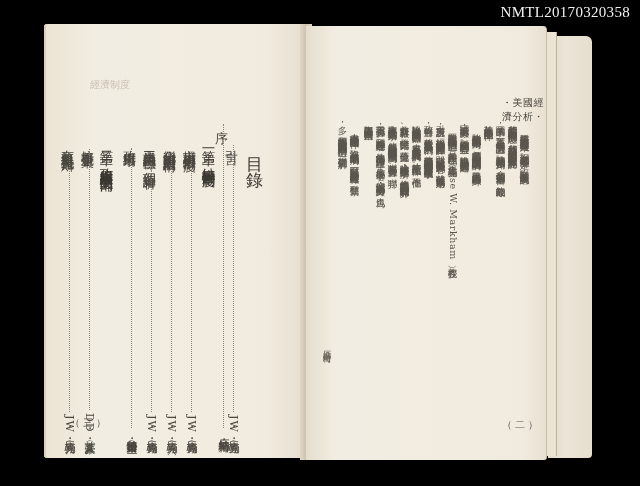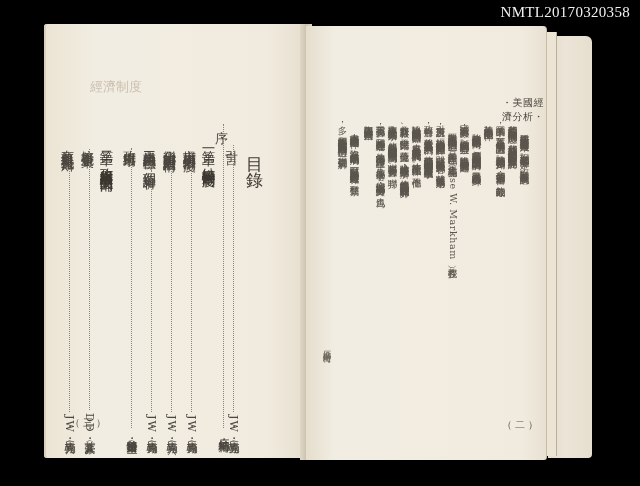--- a/index.html
+++ b/index.html
@@ -52,21 +52,21 @@
     margin-right:6px; margin-left:0;
   }
   .toc-entry .author { font-size:11px; white-space:nowrap; letter-spacing:0.5px; }
   .toc-entry .pg { font-size:9px; margin-top:3px; }
   .chapter { font-size:13.5px; color:#3b3731; }
   .chapter .num { margin-bottom:14px; }
   .page-num { position:absolute; font-size:10px; color:#5a554c; letter-spacing:3px; }
   .header-right { font-size:10px; color:#4a463f; letter-spacing:0.5px; }
   .body-col { font-size:9.5px; line-height:1; color:#5b564e; letter-spacing:0.6px; }
   .sig { font-size:8px; color:#6b655b; }
-  .ghost { position:absolute; font-size:13px; color:#c9c0b0; }
+  .ghost { position:absolute; font-size:10px; color:#c9c0b0; }
 </style>
 </head>
 <body>
 
 <div class="watermark">NMTL20170320358</div>
 
 <div class="stack-back"></div>
 <div class="stack-mid"></div>
 
 <div class="page page-left">

